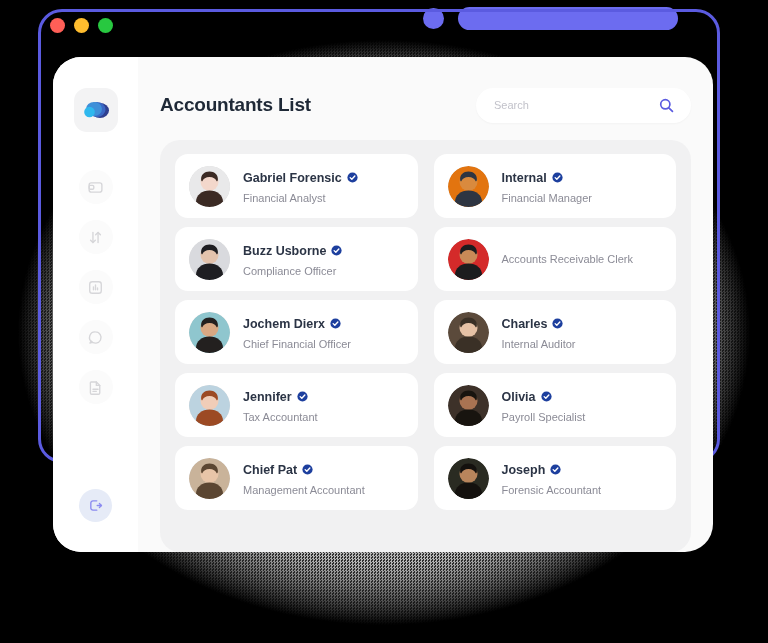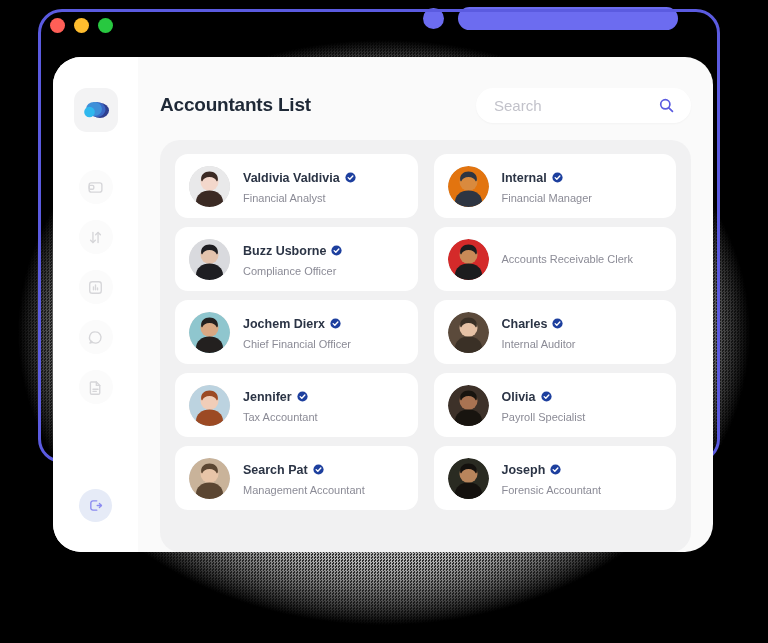--- a/index.html
+++ b/index.html
@@ -119,21 +119,21 @@
   }
   .searchbox{
     position:relative; width:215px; height:35px;
     background:#ffffff; border-radius:18px;
     display:flex; align-items:center;
     box-shadow:0 1px 2px rgba(0,0,0,.03);
   }
   .searchbox input{
     border:none; outline:none; background:transparent;
     font-family:"Liberation Sans", sans-serif;
-    font-size:15px; color:#3a3a48;
+    font-size:11px; color:#3a3a48;
     padding-left:18px; width:165px;
   }
   .searchbox input::placeholder{ color:#c2c2ca; }
   .search-ic{ position:absolute; right:16px; top:9px; }
 
   
   .panel{
     margin-top:15px;
     background:#f1f1f2;
     border-radius:20px;
@@ -285,21 +285,21 @@
                   <g clip-path="url(#cp0)">
                     <rect width="41" height="41" fill="#e9e9ea"></rect>
                     <circle cx="20.5" cy="16" r="9" fill="#f3d7cb"></circle>
                     <path d="M20.5 5.5c5.2 0 8.4 3.2 8.4 7.6 0 1.6-.5 2.6-1.2 2.2-1-2.6-3.6-4.2-7.2-4.2s-6.2 1.6-7.2 4.2c-.7.4-1.2-.6-1.2-2.2 0-4.4 3.2-7.6 8.4-7.6Z" fill="#3b2a24"></path>
                     <path d="M20.5 24.5c7.6 0 13.5 4.6 13.5 11.5v5H7v-5c0-6.9 5.9-11.5 13.5-11.5Z" fill="#3b2a24"></path>
                   </g>
                 </svg>
               </div>
               <div class="meta">
                 <div class="nrow">
-                  <span class="pname">Valdivia Valdivia</span>
+                  <span class="pname">Gabriel Forensic</span>
                   <span class="badge"><svg width="11" height="11" viewBox="0 0 16 16">
                       <circle cx="8" cy="8" r="7.4" fill="#1d3f9e"></circle>
                       <path d="M4.6 8.2 7 10.6l4.4-4.8" fill="none" stroke="#fff" stroke-width="2" stroke-linecap="round" stroke-linejoin="round"></path>
                     </svg></span>
                 </div>
                 <div class="role">Financial Analyst</div>
               </div>
             </div>
             <div class="card">
               <div class="avatar">
@@ -494,21 +494,21 @@
                   <g clip-path="url(#cp8)">
                     <rect width="41" height="41" fill="#c9b39a"></rect>
                     <circle cx="20.5" cy="16" r="9" fill="#e8c5a8"></circle>
                     <path d="M20.5 5.5c5.2 0 8.4 3.2 8.4 7.6 0 1.6-.5 2.6-1.2 2.2-1-2.6-3.6-4.2-7.2-4.2s-6.2 1.6-7.2 4.2c-.7.4-1.2-.6-1.2-2.2 0-4.4 3.2-7.6 8.4-7.6Z" fill="#5b4632"></path>
                     <path d="M20.5 24.5c7.6 0 13.5 4.6 13.5 11.5v5H7v-5c0-6.9 5.9-11.5 13.5-11.5Z" fill="#5b4632"></path>
                   </g>
                 </svg>
               </div>
               <div class="meta">
                 <div class="nrow">
-                  <span class="pname">Search Pat</span>
+                  <span class="pname">Chief Pat</span>
                   <span class="badge"><svg width="11" height="11" viewBox="0 0 16 16">
                       <circle cx="8" cy="8" r="7.4" fill="#1d3f9e"></circle>
                       <path d="M4.6 8.2 7 10.6l4.4-4.8" fill="none" stroke="#fff" stroke-width="2" stroke-linecap="round" stroke-linejoin="round"></path>
                     </svg></span>
                 </div>
                 <div class="role">Management Accountant</div>
               </div>
             </div>
             <div class="card">
               <div class="avatar">

